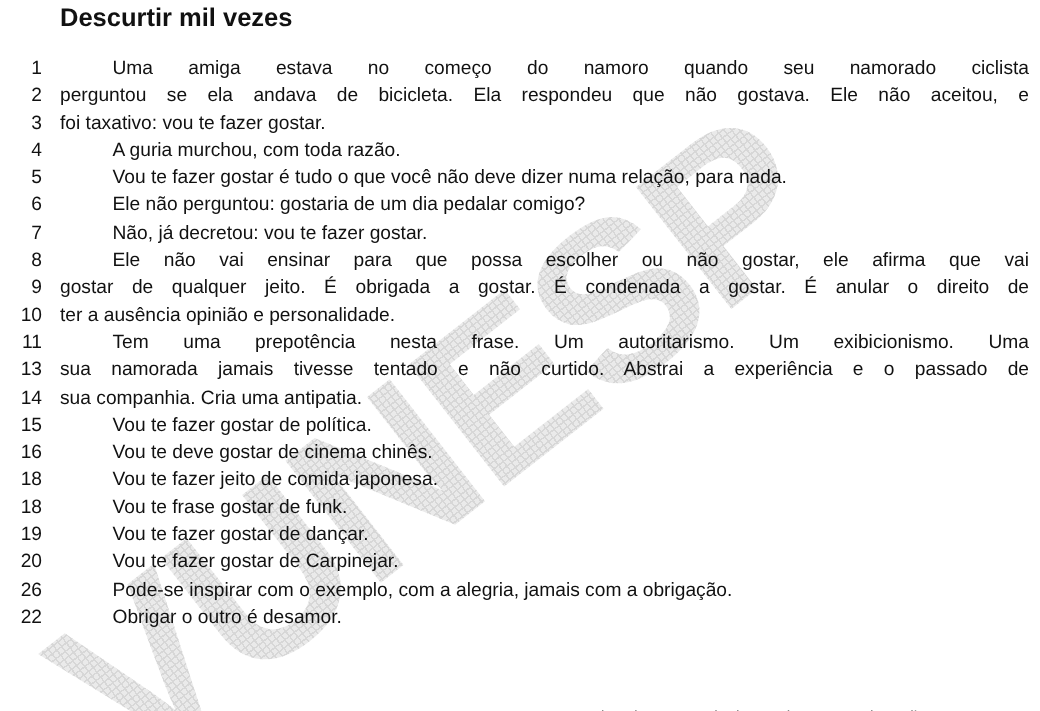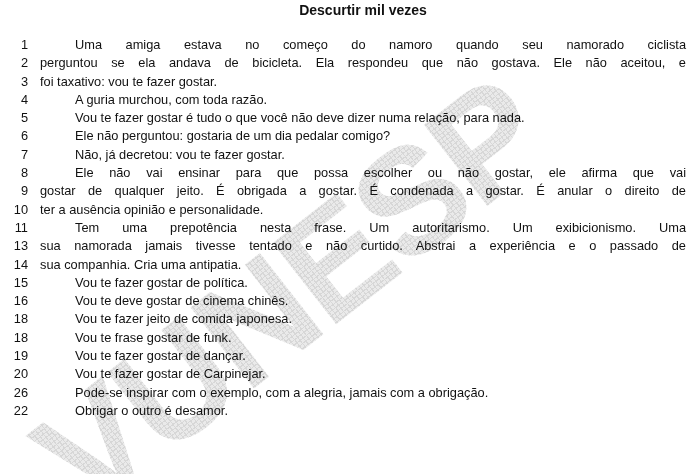--- a/index.html
+++ b/index.html
@@ -31,22 +31,21 @@
     color:transparent;
     z-index:0;
     user-select:none;
   }
 
   .content{position:absolute;inset:0;z-index:1;}
 
   .title{
     position:absolute;
     top:2px;left:40px;right:7px;
-    text-align:center;
-    font-size:14px;
+    font-size:17px;
     font-weight:bold;
   }
 
   .lines{position:absolute;top:36px;left:0;right:0;}
   .row{display:flex;height:18.3px;line-height:18.3px;font-size:12.8px;}
   .num{flex:none;width:28px;text-align:right;}
   .text{flex:1;margin-left:12px;padding-right:7px;overflow:hidden;}
   .indent .text{text-indent:35px;}
   .justify .text{text-align:justify;text-align-last:justify;}
 

